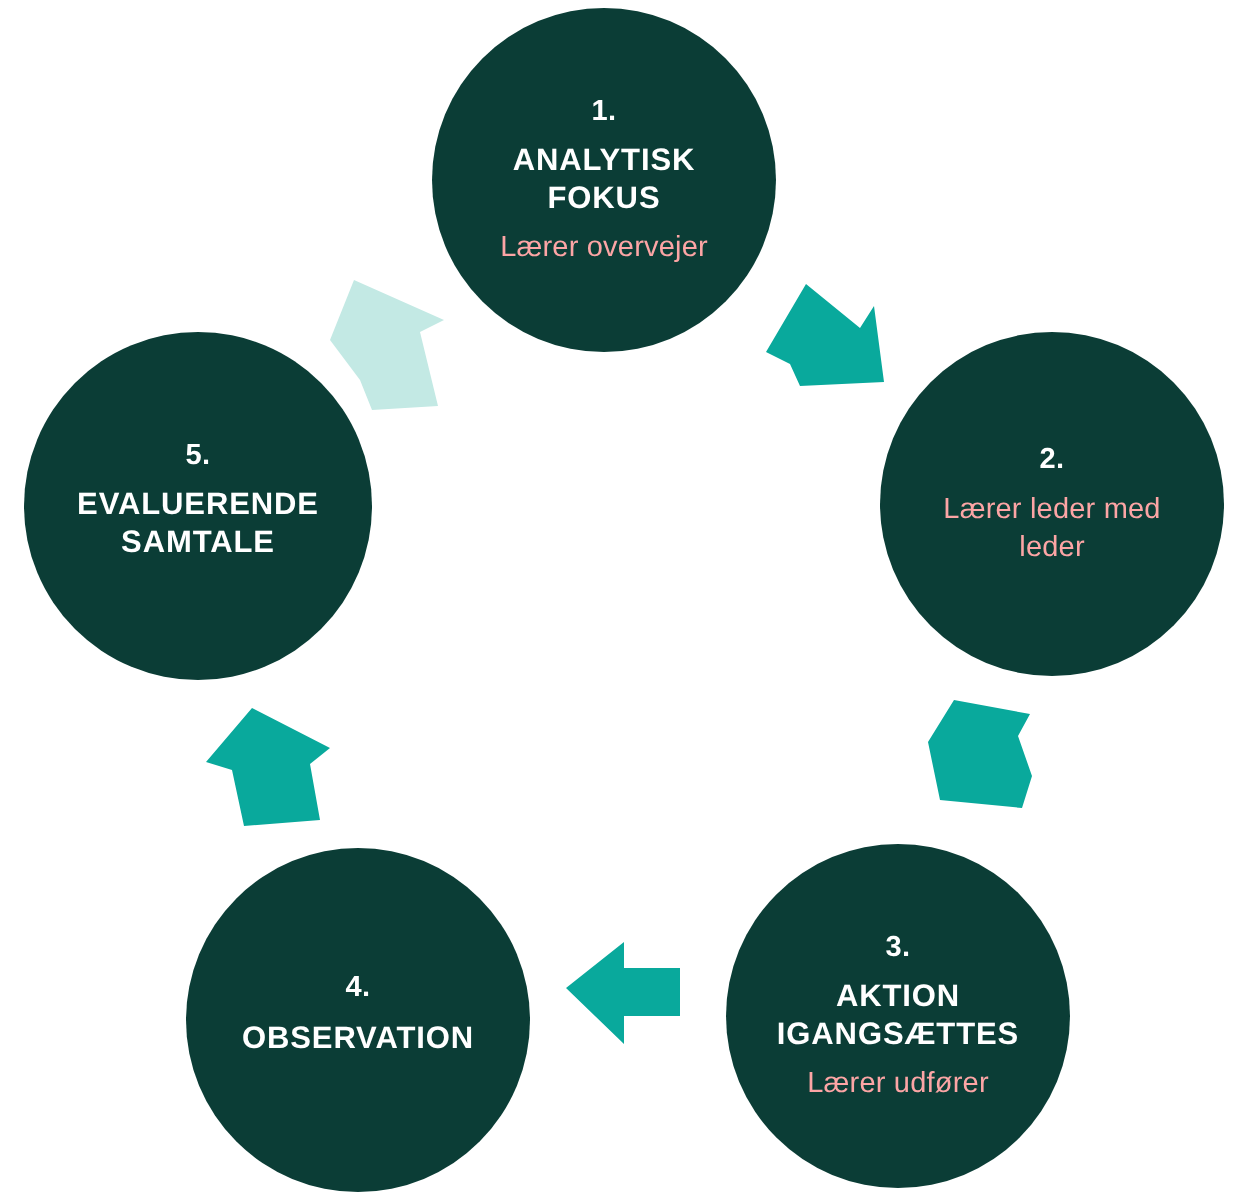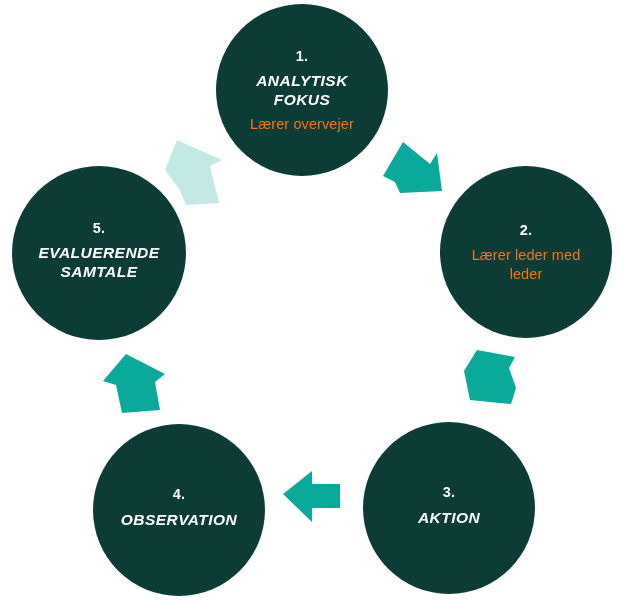--- a/index.html
+++ b/index.html
@@ -38,24 +38,23 @@
     margin-bottom: 6px;
   }
   .node-title {
     color: #ffffff;
     font-size: 15.5px;
     font-weight: bold;
     line-height: 1.22;
     letter-spacing: 0.45px;
     text-transform: uppercase;
     margin-bottom: 5px;
-    font-style: italic;
   }
   .node-subtitle {
-    color: #f97316;
+    color: #fca5a5;
     font-size: 14.5px;
     font-weight: normal;
     line-height: 1.28;
     letter-spacing: 0.1px;
   }
   .arrow-layer {
     position: absolute;
     left: 0;
     top: 0;
     width: 622px;
@@ -98,20 +97,24 @@
     <div class="node-subtitle">
       <span>Lærer leder med</span><br>
       <span>leder</span>
     </div>
   </div>
 
   <div class="cycle-node" style="left:363px; top:422px; width:172px; height:172px;">
     <div class="node-number">3.</div>
     <div class="node-title">
       <span>AKTION</span><br>
+      <span>IGANGSÆTTES</span>
+    </div>
+    <div class="node-subtitle">
+      <span>Lærer udfører</span>
     </div>
   </div>
 
   <div class="cycle-node" style="left:93px; top:424px; width:172px; height:172px;">
     <div class="node-number">4.</div>
     <div class="node-title">
       <span>OBSERVATION</span>
     </div>
   </div>
 

